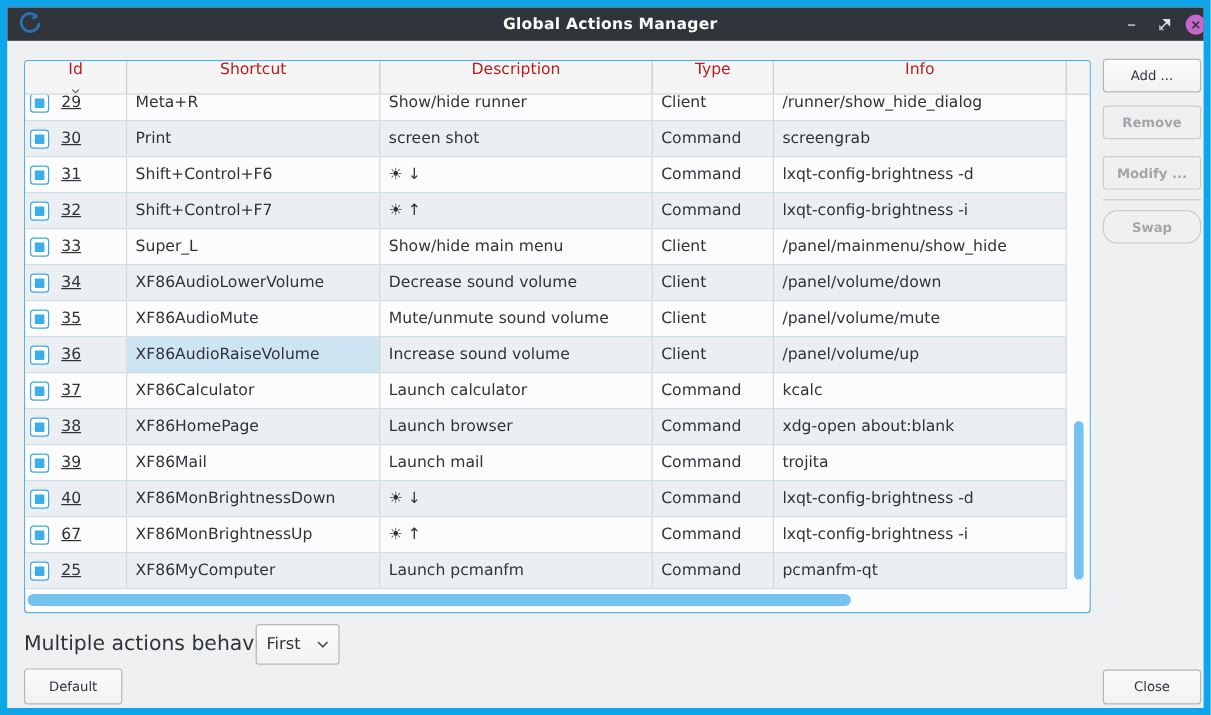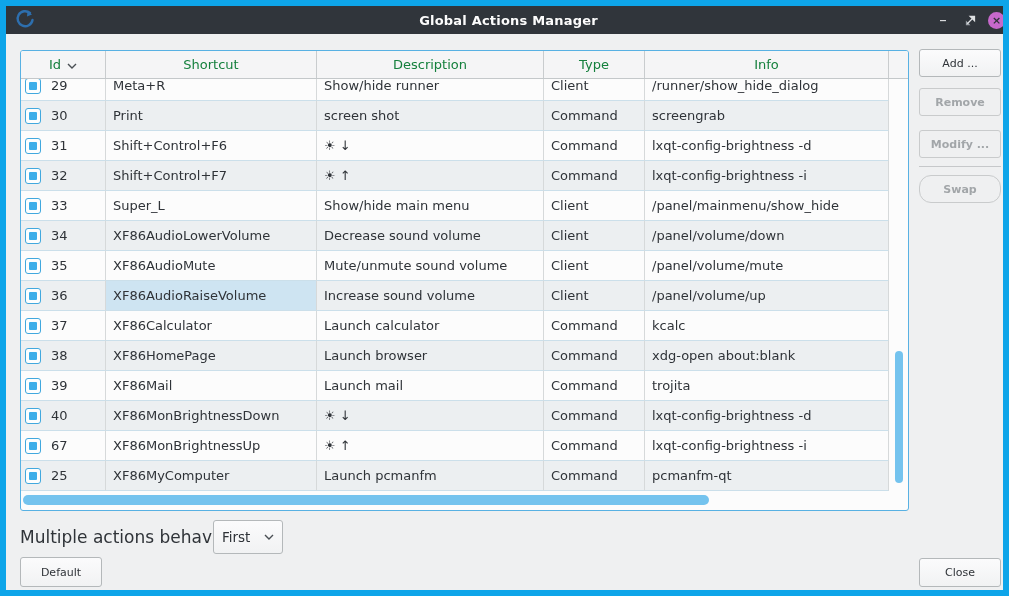--- a/index.html
+++ b/index.html
@@ -13,37 +13,37 @@
   .titlebar .app-icon { position:absolute; left:8px; top:3px; width:22px; height:22px; }
   .titlebar .title { width:100%; text-align:center; color:#fcfcfc; font-weight:bold; font-size:13px; letter-spacing:.2px; }
   .win-controls { position:absolute; right:6px; top:0; height:28px; display:flex; align-items:center; gap:9px; }
   .wc-btn { width:18px; height:18px; display:flex; align-items:center; justify-content:center; cursor:default; }
   .wc-min { color:#d8dadc; font-size:15px; line-height:10px; }
   .wc-close { width:17px; height:17px; border-radius:50%; background:#c668cb; color:#2d3238; font-weight:bold; font-size:11px; display:flex; align-items:center; justify-content:center; }
 
   
   .table-frame { position:absolute; left:14px; top:44px; width:889px; height:461px; background:#fcfcfc; border:1px solid #58b1e3; border-radius:3px; overflow:hidden; }
   .thead { position:absolute; left:0; top:0; width:887px; height:28px; background:#f5f5f6; border-bottom:1px solid #c4c8ca; display:flex; }
-  .th { display:flex; align-items:center; justify-content:center; gap:6px; font-size:13px; color:#15803d; border-right:1px solid #c9cccE; height:100%; }
+  .th { display:flex; align-items:center; gap:6px; font-size:13px; color:#b91c1c; border-right:1px solid #c9cccE; height:100%;flex-direction:column; }
   .th:last-child { border-right:1px solid #c9cccE; }
   .sort-chevron { width:10px; height:6px; margin-top:2px; }
 
   .c-id       { width:85px; }
   .c-shortcut { width:211px; }
   .c-desc     { width:227px; }
   .c-type     { width:101px; }
   .c-info     { width:244px; }
 
   .rows-viewport { position:absolute; left:0; top:28px; width:887px; height:412px; overflow:hidden; background:#fcfcfc; }
   .rows { margin-top:-8px; }
   .row { display:flex; width:868px; height:30px; background:#fcfcfc; }
   .row.alt { background:#eceff1; }
   .cell { display:flex; align-items:center; padding:0 7px; border-right:1px solid #d6d9da; border-bottom:1px solid #cbdfea; height:30px; overflow:hidden; white-space:nowrap; }
   .cell.selected { background:#cee4f2; }
-  .cell.c-id { padding-left:4px; gap:10px; }
+  .cell.c-id { padding-left:4px; gap:10px;text-decoration:underline; }
 
   .checkbox { flex:0 0 auto; width:16px; height:16px; border:1px solid #41a8de; border-radius:3px; background:#fdfefe; display:flex; align-items:center; justify-content:center; }
   .checkbox::after { content:""; width:8px; height:8px; background:#3daee9; border-radius:1px; }
 
   
   .hscroll-thumb { position:absolute; left:2px; top:444px; width:686px; height:10px; border-radius:5px; background:#74c3ee; }
   .vscroll-thumb { position:absolute; left:874px; top:300px; width:8px; height:132px; border-radius:4px; background:#74c3ee; }
 
   
   .btn { position:absolute; background:linear-gradient(#fbfbfc,#f1f2f3); border:1px solid #b4b8ba; border-radius:3px; font-size:11px; color:#2f3338; display:flex; align-items:center; justify-content:center; }

